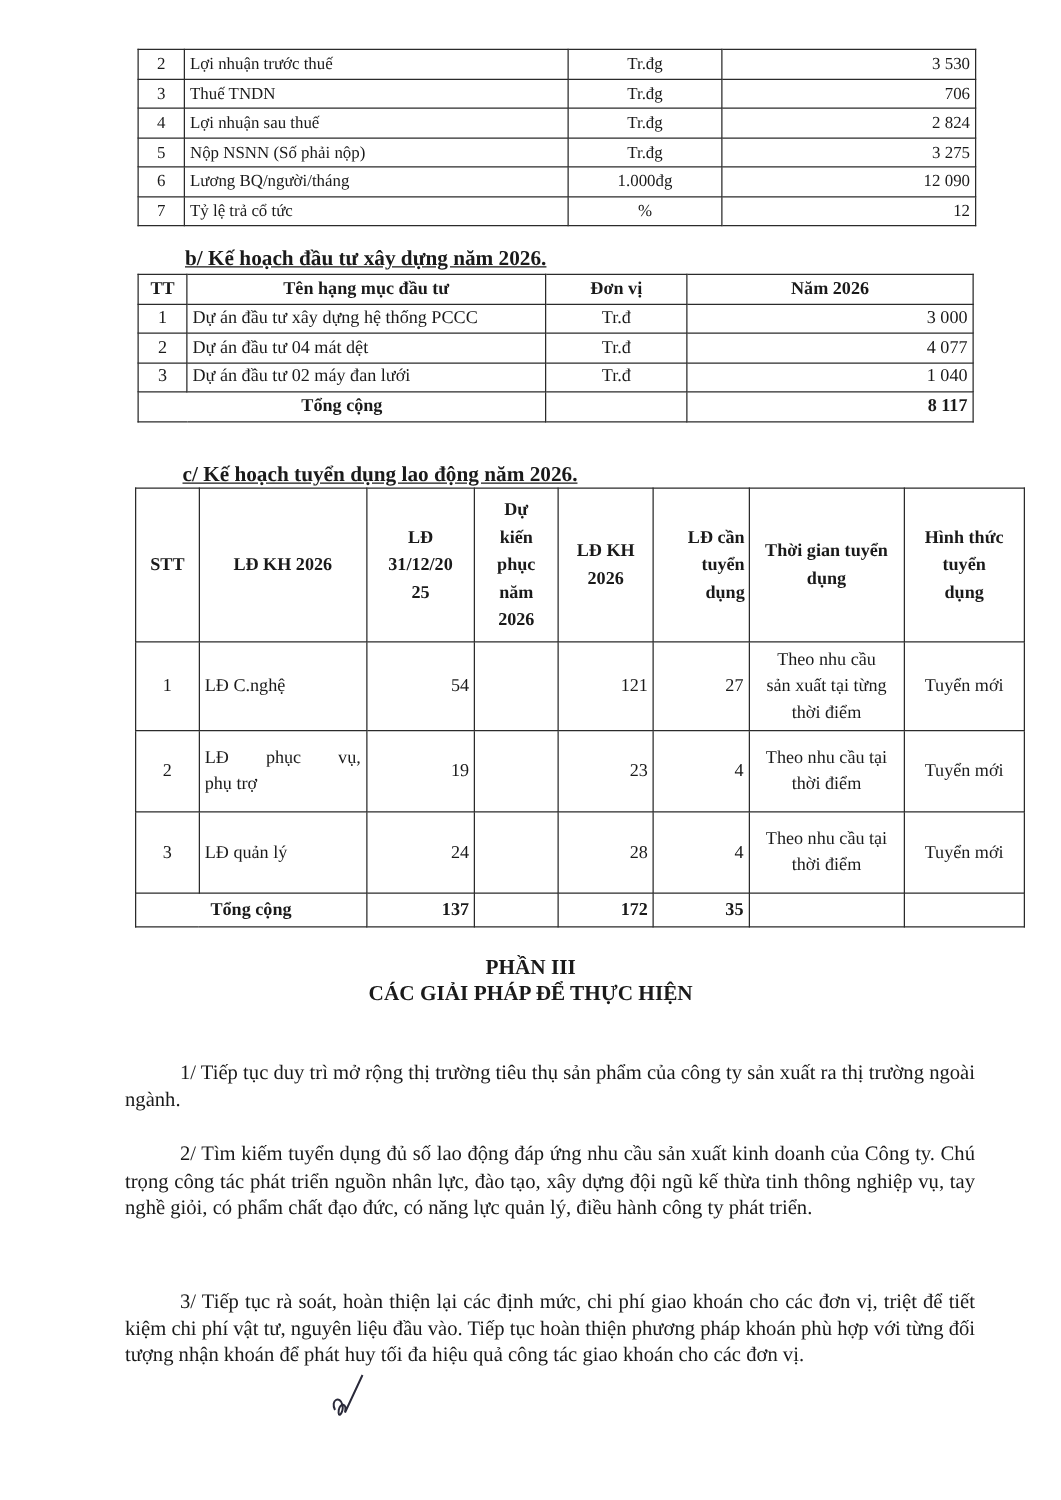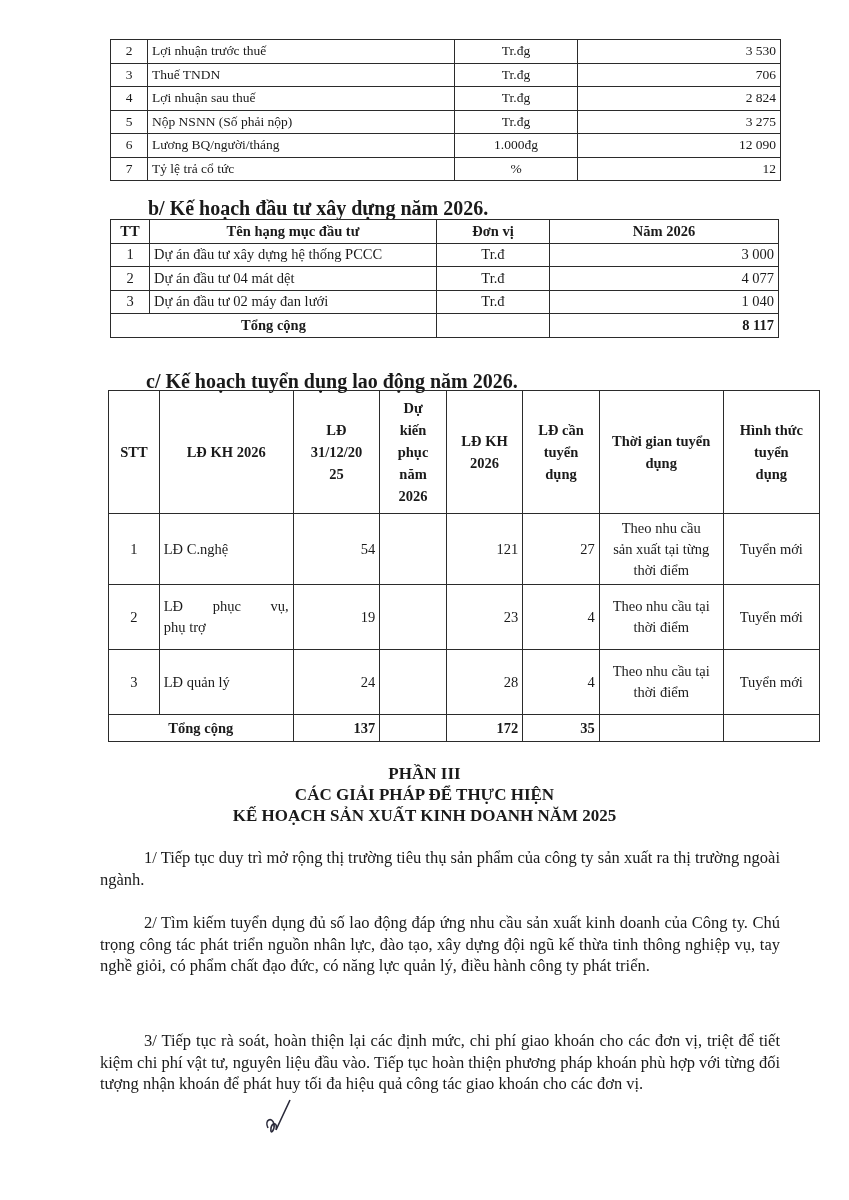--- a/index.html
+++ b/index.html
@@ -11,42 +11,42 @@
   .r { text-align: right; }
   .b { font-weight: bold; }
 
   
   #tA { left: 110px; top: 39px; width: 671px; }
   #tA td { height: 22.5px; font-size: 13.5px; }
   #tA .col1 { width: 28px; }
   #tA .col2 { width: 298px; }
   #tA .col3 { width: 114px; }
 
-  .heading { position: absolute; font-weight: bold; font-size: 20px; }
+  .heading { position: absolute; font-weight: bold; font-size: 17px; text-decoration: underline; }
   #hB { left: 148px; top: 197px; }
   #hC { left: 146px; top: 370px; }
 
   
   #tB { left: 110px; top: 219px; width: 669px; }
   #tB td, #tB th { height: 22.5px; font-size: 14.5px; }
   #tB th { font-weight: bold; margin-top: 34px; }
   #tB .col1 { width: 30px; }
   #tB .col2 { width: 278px; }
   #tB .col3 { width: 104px; }
 
   
   #tC { left: 108px; top: 390px; width: 712px; }
   #tC th { font-weight: bold; font-size: 14.5px; line-height: 22px; height: 118px; padding: 2px 3px; }
   #tC td { font-size: 14.5px; line-height: 21px; padding: 2px 4px; }
   #tC .w1 { width: 44px; }
   #tC .w2 { width: 128px; }
   #tC .w3 { width: 80px; }
   #tC .w4 { width: 60px; text-align: center; }
   #tC .w5 { width: 70px; }
-  #tC .w6 { width: 70px; }
+  #tC .w6 { width: 70px; text-align: right; }
   #tC .w7 { width: 118px; }
   #tC .w8 { width: 90px; }
   #tC tr.row1 td { height: 66px; }
   #tC tr.row2 td { height: 60px; }
   #tC tr.row3 td { height: 60px; }
   #tC tr.total td { height: 22px; }
   .justify2 { text-align: justify; text-align-last: justify; }
 
   .section-title { position: absolute; left: 0; width: 849px; text-align: center;
                    font-weight: bold; font-size: 17px; line-height: 21px; }
@@ -234,21 +234,20 @@
       <td class="r b">35</td>
       <td></td>
       <td></td>
     </tr>
   </tbody>
 </table>
 
 <div id="secTitle" class="section-title">
   <div>PHẦN III</div>
   <div>CÁC GIẢI PHÁP ĐỂ THỰC HIỆN</div>
-  <div>KẾ HOẠCH SẢN XUẤT KINH DOANH NĂM 2025</div>
 </div>
 
 <div id="p1" class="para"><span class="indent"></span><span>1/ Tiếp tục duy trì mở rộng thị trường tiêu thụ sản phẩm của công ty sản xuất ra thị trường ngoài ngành.</span></div>
 <div id="p2" class="para"><span class="indent"></span><span>2/ Tìm kiếm tuyển dụng đủ số lao động đáp ứng nhu cầu sản xuất kinh doanh của Công ty. Chú trọng công tác phát triển nguồn nhân lực, đào tạo, xây dựng đội ngũ kế thừa tinh thông nghiệp vụ, tay nghề giỏi, có phẩm chất đạo đức, có năng lực quản lý, điều hành công ty phát triển.</span></div>
 <div id="p3" class="para"><span class="indent"></span><span>3/ Tiếp tục rà soát, hoàn thiện lại các định mức, chi phí giao khoán cho các đơn vị, triệt để tiết kiệm chi phí vật tư, nguyên liệu đầu vào. Tiếp tục hoàn thiện phương pháp khoán phù hợp với từng đối tượng nhận khoán để phát huy tối đa hiệu quả công tác giao khoán cho các đơn vị.</span></div>
 
 <svg id="signature" viewBox="0 0 30 42">
   <path d="M6 30 C2 22, 10 18, 12 26 C13 32, 8 38, 9 30 C10 24, 16 24, 14 32 L28 2" fill="none" stroke="#2a2a3a" stroke-width="1.6"></path>
 </svg>
 

